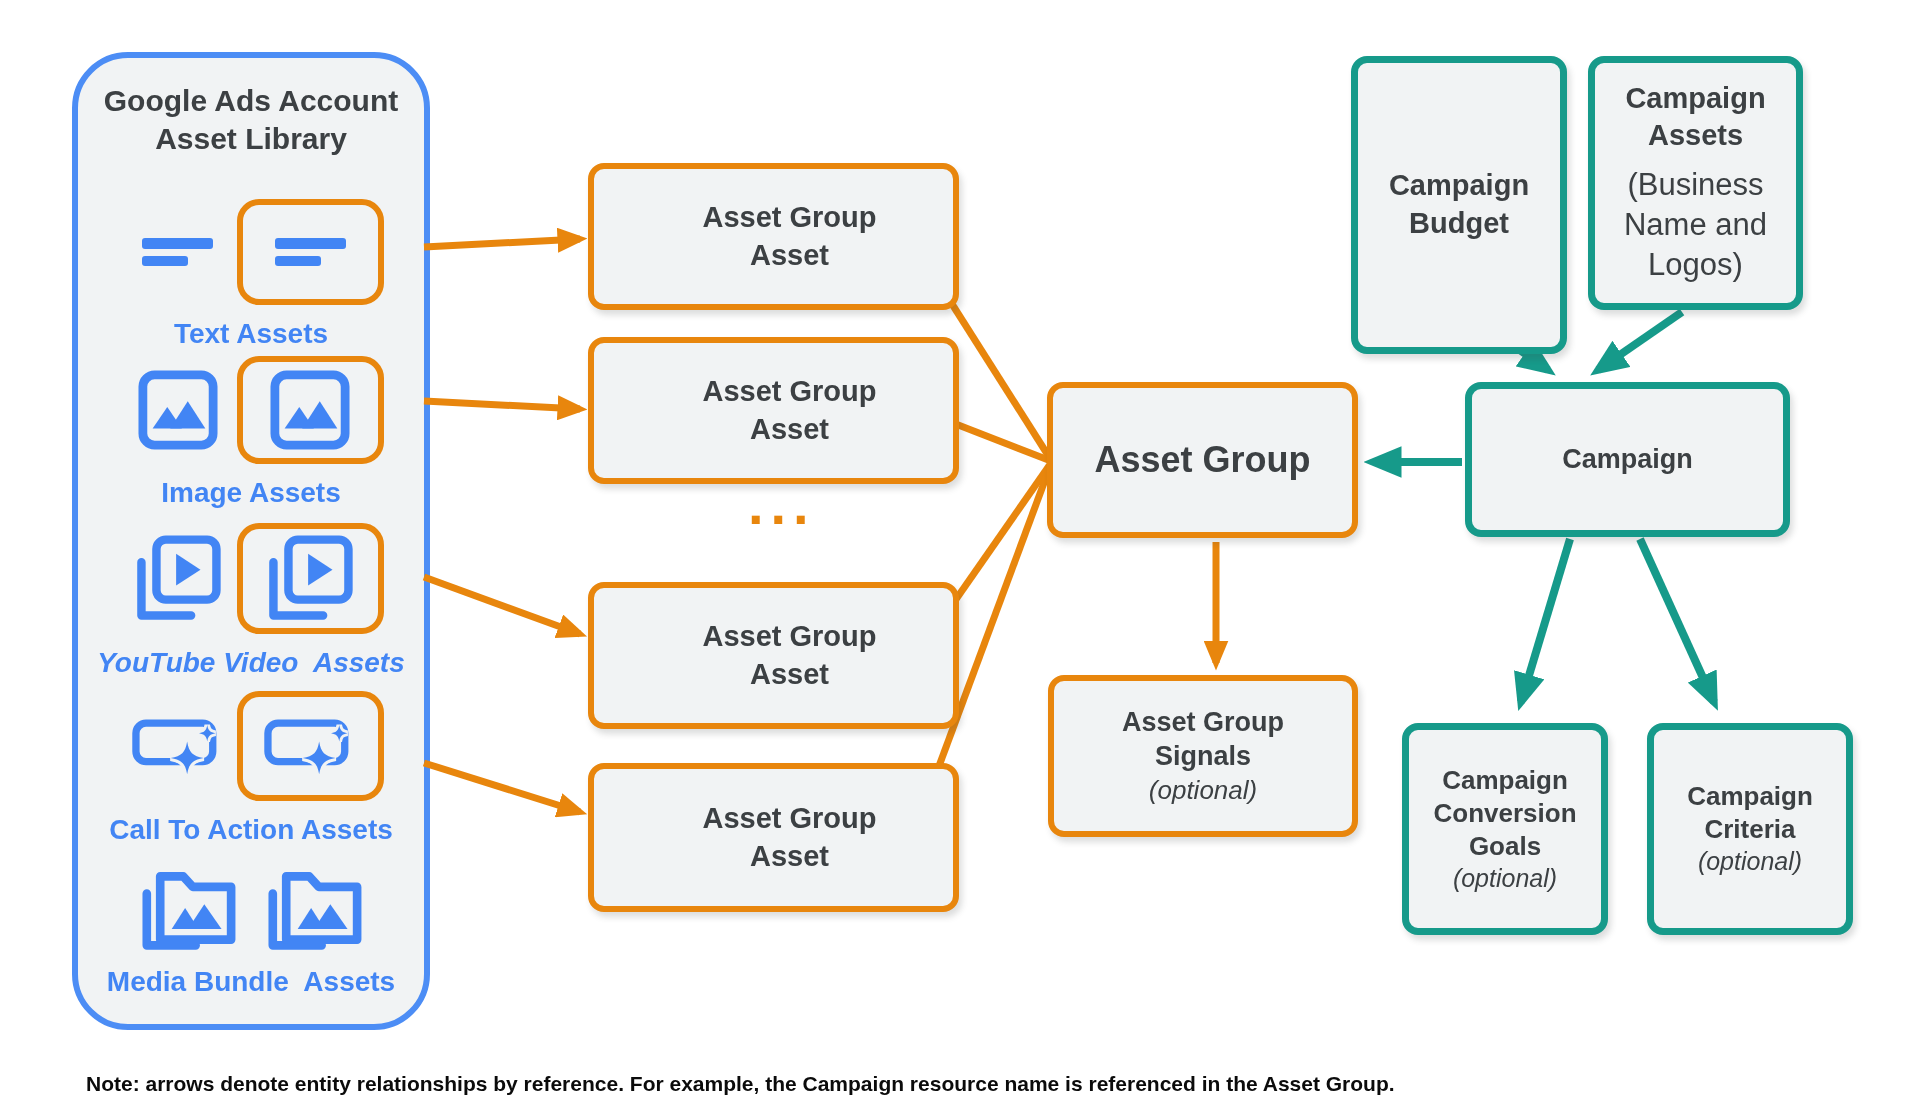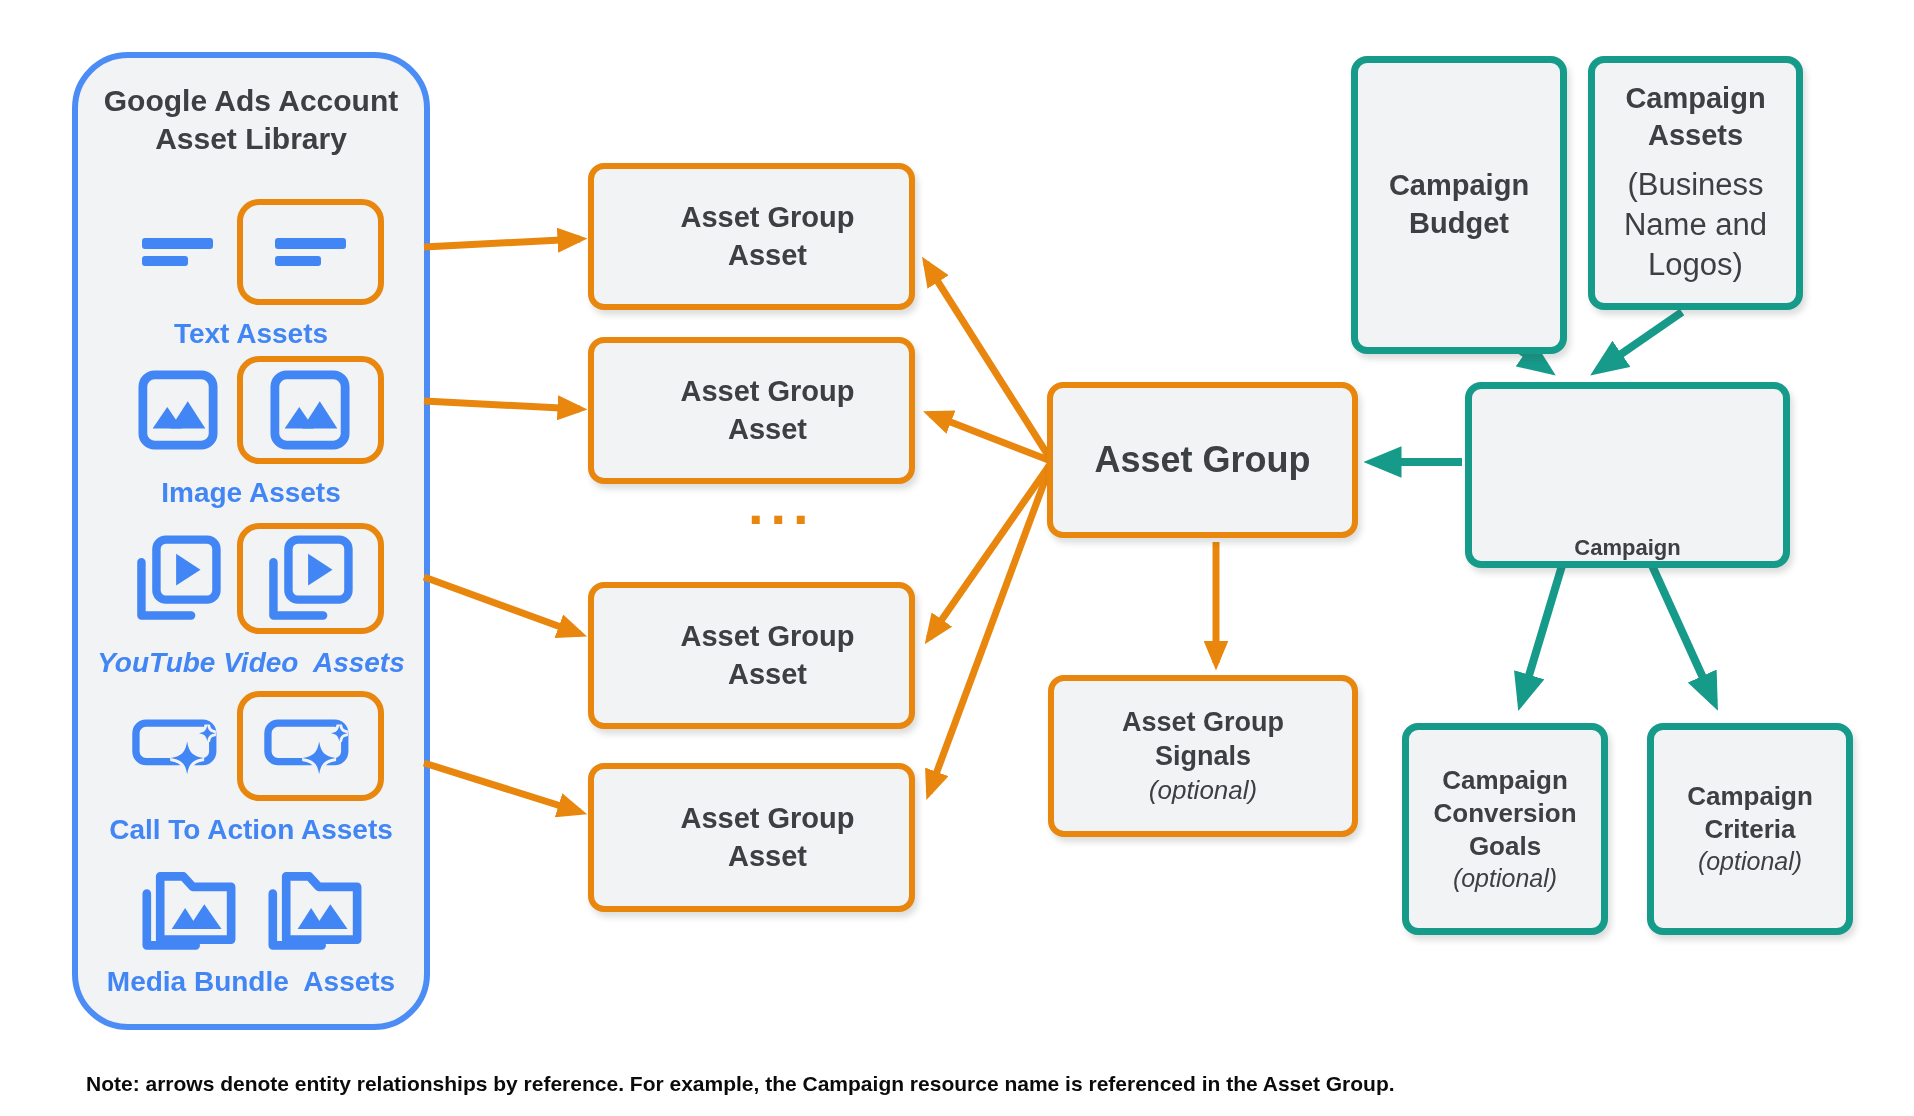--- a/index.html
+++ b/index.html
@@ -96,21 +96,21 @@
     color: #4285f4;
     white-space: pre;
   }
   
   .bars { display: inline-block; }
   .bars .b1, .bars .b2 { background: #4285f4; border-radius: 3px; }
   .bars .b1 { width: 71px; height: 11px; }
   .bars .b2 { width: 46px; height: 10px; margin-top: 7px; }
   
   .aga {
-    left: 588px; width: 327px; height: 147px;
+    left: 588px; width: 371px; height: 147px;
     font-size: 29px; font-weight: bold; line-height: 1.3; padding-left: 32px;
   }
   .aga .title { width: 210px; }
   #ellipsis {
     position: absolute;
     left: 748px; top: 472px;
     color: #e8860d;
     font-size: 56px;
     font-weight: 800;
     letter-spacing: 7px;
@@ -131,22 +131,22 @@
   }
   #campaign-assets {
     left: 1588px; top: 56px; width: 215px; height: 254px;
     font-size: 29px; line-height: 1.25;
   }
   #campaign-assets .subtitle {
     font-size: 31px; font-weight: normal; line-height: 1.3; width: 150px; margin-top: 12px;
   }
   #campaign-assets .title { width: 160px; }
   #campaign {
-    left: 1465px; top: 382px; width: 325px; height: 186px;
-    font-size: 22px; font-weight: bold; justify-content: flex-end;
+    left: 1465px; top: 382px; width: 325px; height: 155px;
+    font-size: 27px; font-weight: bold;
   }
   #conversion-goals {
     left: 1402px; top: 723px; width: 206px; height: 212px;
     font-size: 26px; line-height: 1.27;
   }
   #conversion-goals .title { width: 160px; }
   #conversion-goals .qualifier { font-size: 25px; }
   #campaign-criteria {
     left: 1647px; top: 723px; width: 206px; height: 212px;
     font-size: 26px; line-height: 1.27;

